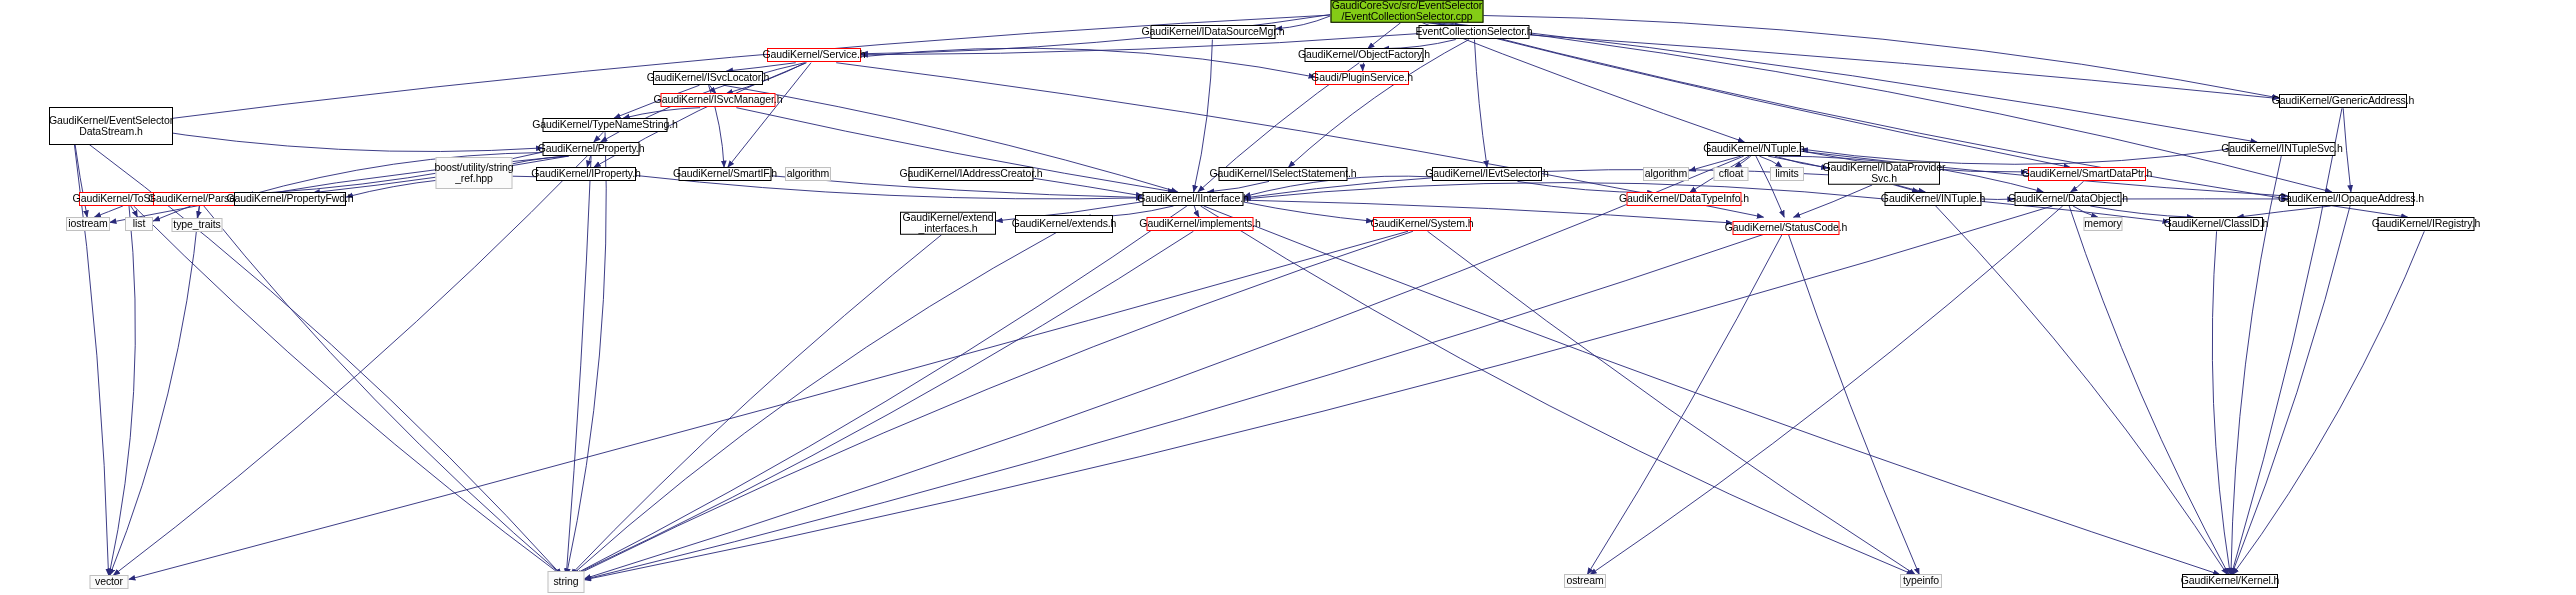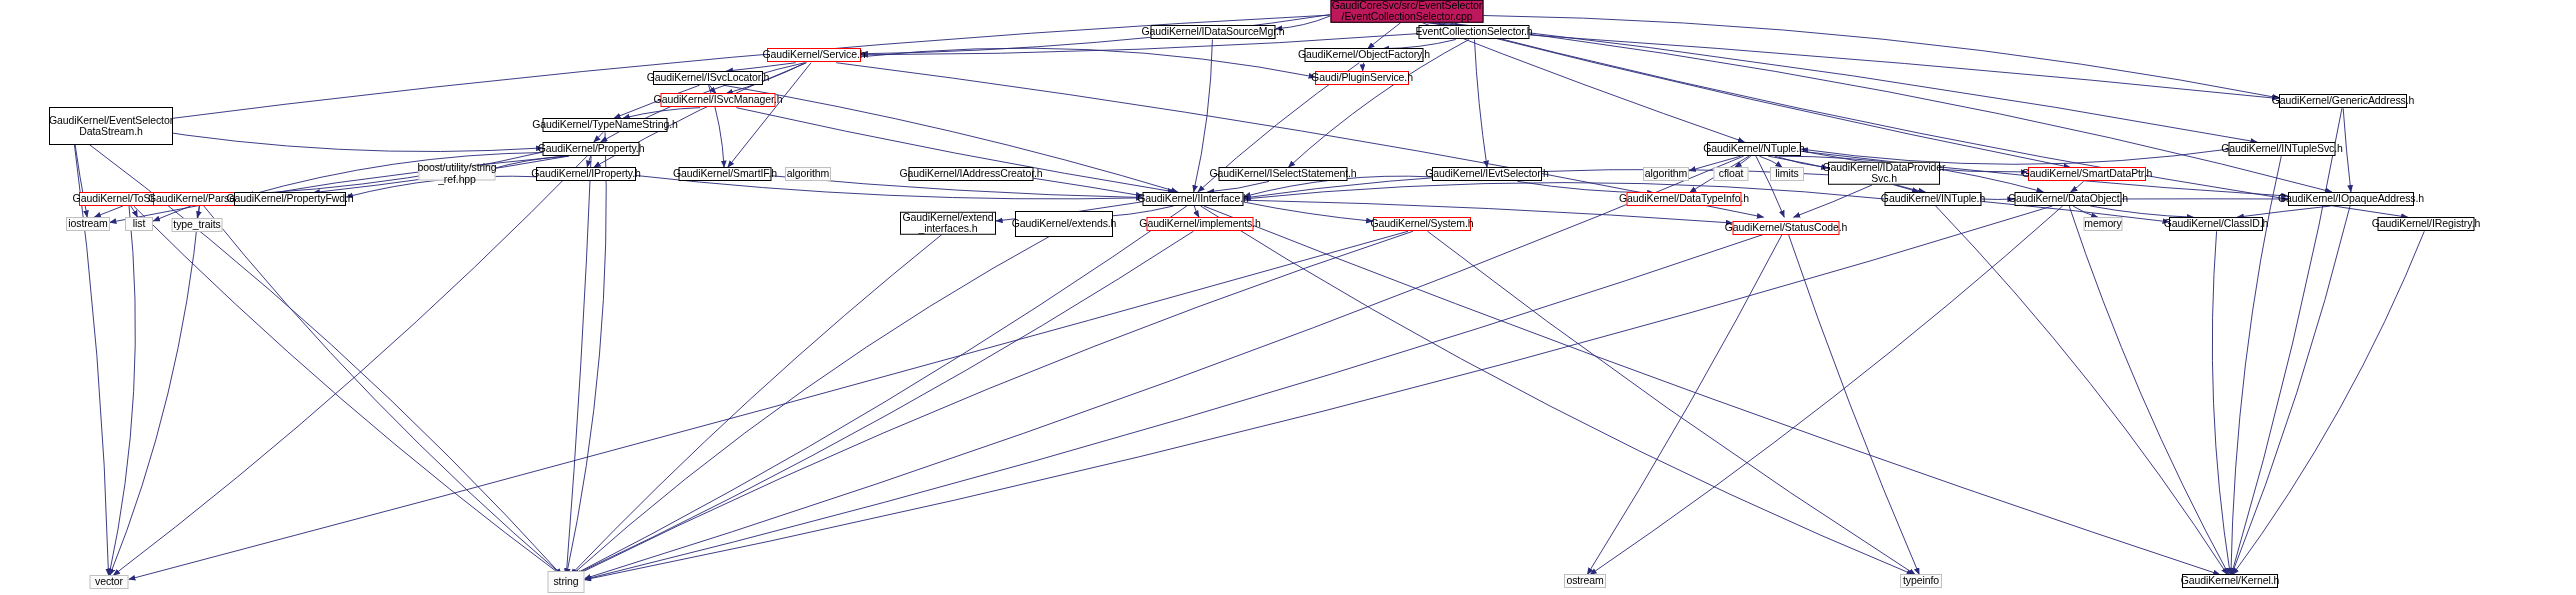--- a/index.html
+++ b/index.html
@@ -36,21 +36,21 @@
     border: 0.7px solid #000000;
     color: #000000;
     font-size: 10.5px;
     line-height: 1.08;
     letter-spacing: -0.1px;
     white-space: pre-line;
     padding: 0 2.8px;
     transform: translate(-50%, -50%);
   }
   .node.root {
-    background: #be185d;
+    background: #84cc16;
     border: 0.7px solid #000000;
   }
   .node.red {
     border: 0.7px solid #ff0000;
   }
   .node.sys {
     border: 0.7px solid #c0c0c0;
     background: #fbfbfb;
   }
 </style>
@@ -188,21 +188,21 @@
       <div class="node red" style="left: 1362px; top: 78px; width: 94px; height: 14px;">Gaudi/PluginService.h</div>
       <div class="node " style="left: 708px; top: 78px; width: 110px; height: 14px;">GaudiKernel/ISvcLocator.h</div>
       <div class="node " style="left: 2343px; top: 101px; width: 128px; height: 14px;">GaudiKernel/GenericAddress.h</div>
       <div class="node red" style="left: 718px; top: 100px; width: 115px; height: 14px;">GaudiKernel/ISvcManager.h</div>
       <div class="node " style="left: 73px; top: 126px; width: 124px; height: 38px; margin-left: 38px;">GaudiKernel/EventSelector
 DataStream.h</div>
       <div class="node " style="left: 605px; top: 125px; width: 125px; height: 14px;">GaudiKernel/TypeNameString.h</div>
       <div class="node " style="left: 1754px; top: 149px; width: 94px; height: 14px;">GaudiKernel/NTuple.h</div>
       <div class="node " style="left: 591px; top: 149px; width: 97px; height: 14px;">GaudiKernel/Property.h</div>
       <div class="node " style="left: 2282px; top: 149px; width: 107px; height: 14px;">GaudiKernel/INTupleSvc.h</div>
-      <div class="node sys" style="left: 457px; top: 173px; width: 77px; height: 15px;">boost/utility/string
+      <div class="node sys" style="left: 474px; top: 173px; width: 77px; height: 32px;">boost/utility/string
 _ref.hpp</div>
       <div class="node " style="left: 586px; top: 174px; width: 100px; height: 14px;">GaudiKernel/IProperty.h</div>
       <div class="node " style="left: 725px; top: 174px; width: 93px; height: 14px;">GaudiKernel/SmartIF.h</div>
       <div class="node sys" style="left: 808px; top: 174px; width: 46px; height: 14px;">algorithm</div>
       <div class="node " style="left: 971px; top: 174px; width: 125px; height: 14px;">GaudiKernel/IAddressCreator.h</div>
       <div class="node " style="left: 1283px; top: 174px; width: 129px; height: 14px;">GaudiKernel/ISelectStatement.h</div>
       <div class="node " style="left: 1487px; top: 174px; width: 110px; height: 14px;">GaudiKernel/IEvtSelector.h</div>
       <div class="node sys" style="left: 1666px; top: 174px; width: 46px; height: 14px;">algorithm</div>
       <div class="node sys" style="left: 1731px; top: 174px; width: 35px; height: 14px;">cfloat</div>
       <div class="node sys" style="left: 1787px; top: 174px; width: 34px; height: 14px;">limits</div>
@@ -212,21 +212,21 @@
       <div class="node red" style="left: 129px; top: 199px; width: 100px; height: 14px;">GaudiKernel/ToStream.h</div>
       <div class="node red" style="left: 200px; top: 199px; width: 94px; height: 14px;">GaudiKernel/Parsers.h</div>
       <div class="node " style="left: 1193px; top: 199px; width: 101px; height: 14px;">GaudiKernel/IInterface.h</div>
       <div class="node red" style="left: 1684px; top: 199px; width: 115px; height: 14px;">GaudiKernel/DataTypeInfo.h</div>
       <div class="node " style="left: 1933px; top: 199px; width: 97px; height: 14px;">GaudiKernel/INTuple.h</div>
       <div class="node " style="left: 2068px; top: 199px; width: 107px; height: 14px;">GaudiKernel/DataObject.h</div>
       <div class="node " style="left: 2351px; top: 199px; width: 126px; height: 14px;">GaudiKernel/IOpaqueAddress.h</div>
       <div class="node " style="left: 290px; top: 199px; width: 112px; height: 14px;">GaudiKernel/PropertyFwd.h</div>
       <div class="node " style="left: 948px; top: 223px; width: 96px; height: 22.5px;">GaudiKernel/extend
 _interfaces.h</div>
-      <div class="node " style="left: 1064px; top: 224px; width: 98px; height: 26px;">GaudiKernel/extends.h</div>
+      <div class="node " style="left: 1064px; top: 224px; width: 98px; height: 18px;">GaudiKernel/extends.h</div>
       <div class="node red" style="left: 1200px; top: 224px; width: 107px; height: 14px;">GaudiKernel/implements.h</div>
       <div class="node red" style="left: 1422px; top: 224px; width: 98px; height: 14px;">GaudiKernel/System.h</div>
       <div class="node red" style="left: 1786px; top: 228px; width: 107px; height: 14px;">GaudiKernel/StatusCode.h</div>
       <div class="node sys" style="left: 2103px; top: 224px; width: 39px; height: 14px;">memory</div>
       <div class="node " style="left: 2216px; top: 224px; width: 94px; height: 14px;">GaudiKernel/ClassID.h</div>
       <div class="node " style="left: 2426px; top: 224px; width: 97px; height: 14px;">GaudiKernel/IRegistry.h</div>
       <div class="node sys" style="left: 88px; top: 224px; width: 44px; height: 14px;">iostream</div>
       <div class="node sys" style="left: 139px; top: 224px; width: 28px; height: 14px;">list</div>
       <div class="node sys" style="left: 197px; top: 225px; width: 51px; height: 14px;">type_traits</div>
       <div class="node sys" style="left: 109px; top: 582px; width: 39px; height: 14px;">vector</div>

